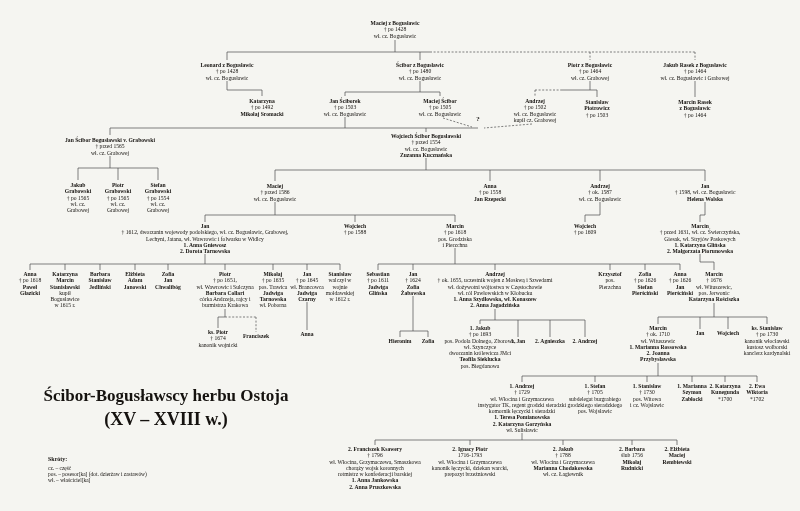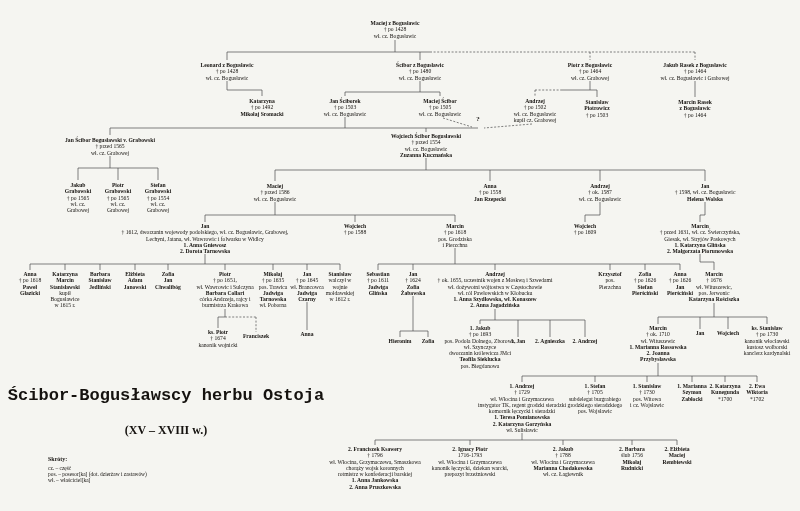--- a/index.html
+++ b/index.html
@@ -17,22 +17,22 @@
   .pl{font-size:5.6px;line-height:6.3px;white-space:nowrap;}
   .pl.b{font-weight:700;}
   .qmark{
     position:absolute;transform:translateX(-50%);
     font-size:7px;line-height:7px;font-weight:700;z-index:3;
   }
   .title{
     position:absolute;transform:translateX(-50%);
     text-align:center;font-weight:700;z-index:2;
   }
-  .title .t1{font-size:17px;line-height:19px;white-space:nowrap;font-family:Liberation Mono, monospace;}
-  .title .t2{font-size:12px;line-height:17px;margin-top:17px;}
+  .title .t1{font-size:17px;line-height:19px;white-space:nowrap;}
+  .title .t2{font-size:18px;line-height:17px;margin-top:6px;}
   .legend{position:absolute;z-index:2;}
   .legend .lh{font-size:6px;font-weight:700;line-height:7px;margin-bottom:2px;}
   .legend .li{font-size:5.4px;line-height:6.2px;white-space:nowrap;}
 </style>
 </head>
 <body>
 
 <div id="canvas">
   <svg id="wires" xmlns="http://www.w3.org/2000/svg" width="800" height="511" viewBox="0 0 800 511">
       <line x1="395" y1="40" x2="395" y2="52" stroke="#4a4a4a" stroke-width="0.7"></line>

